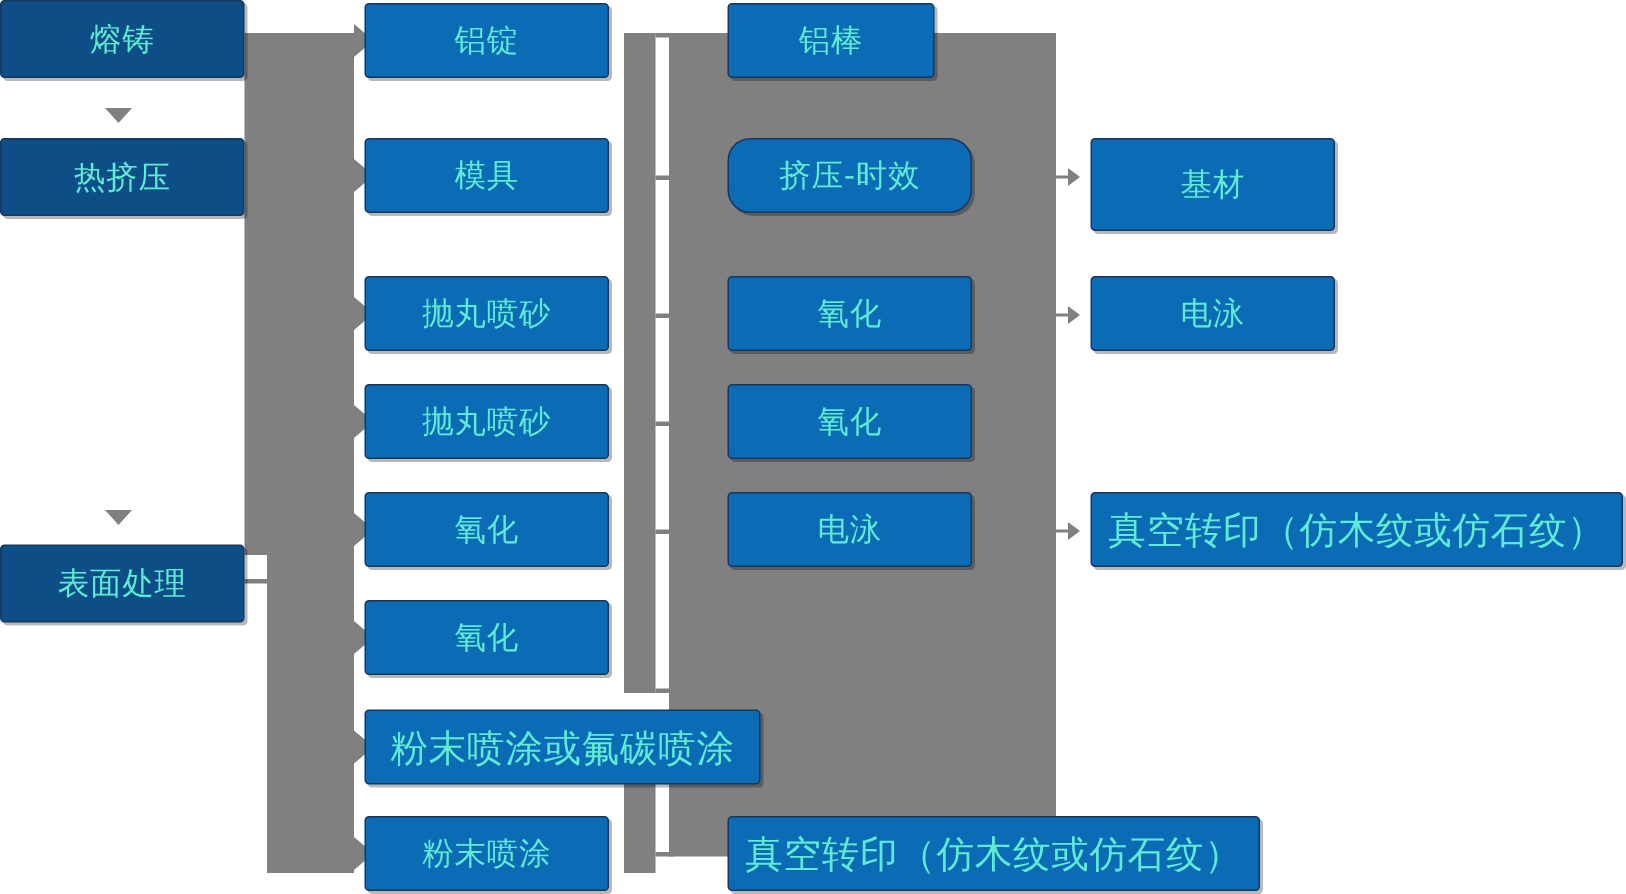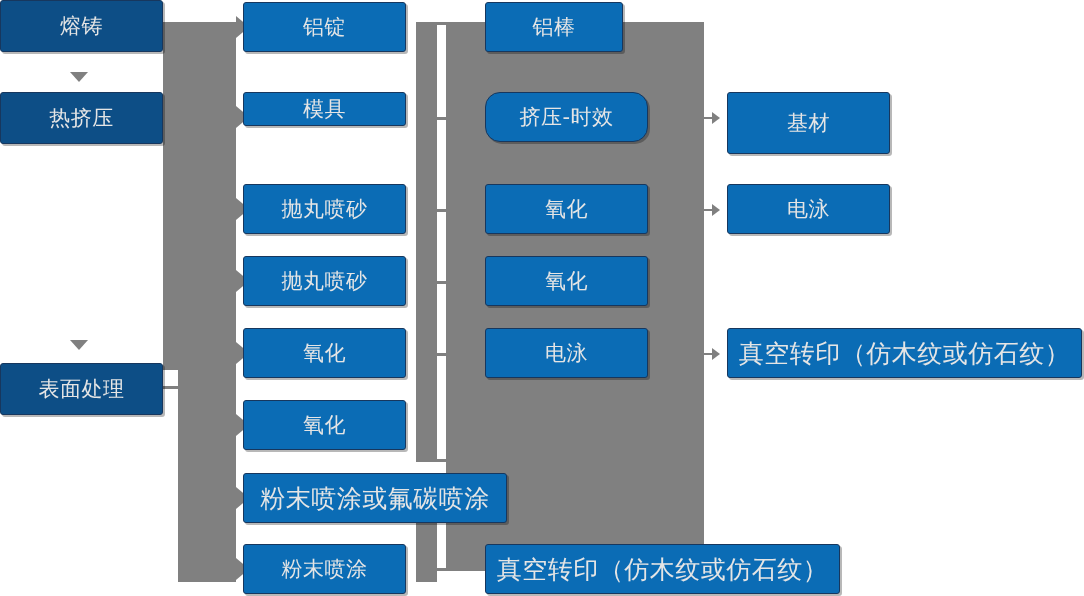--- a/index.html
+++ b/index.html
@@ -7,21 +7,21 @@
     width:1084px;height:596px;position:relative;overflow:hidden;
     font-family:"DejaVu Sans","Liberation Sans",sans-serif;
   }
   #canvas{position:absolute;left:0;top:0;width:1084px;height:596px;}
 
   
   .node{
     position:absolute;
     box-sizing:border-box;
     display:flex;align-items:center;justify-content:center;
-    color:#e5e5e5;
+    color:#5eead4;
     font-size:21px;
     line-height:1;
     letter-spacing:.5px;
     border:1.4px solid #17375e;
     border-radius:3px;
     white-space:nowrap;
     z-index:5;
     box-shadow:2px 2px 0 rgba(0,0,0,.28);
   }
   .node.dark{ background:#0d4e86; }
@@ -101,21 +101,21 @@
   </div>
 
   <div class="node dark" style="left:0px;top:363px;width:163px;height:52px;">
     <span>表面处理</span>
   </div>
 
   <div class="node mid" style="left:243px;top:2px;width:163px;height:50px;">
     <span>铝锭</span>
   </div>
 
-  <div class="node mid" style="left:243px;top:92px;width:163px;height:34px;">
+  <div class="node mid" style="left:243px;top:92px;width:163px;height:50px;">
     <span>模具</span>
   </div>
 
   <div class="node mid" style="left:243px;top:184px;width:163px;height:50px;">
     <span>抛丸喷砂</span>
   </div>
 
   <div class="node mid" style="left:243px;top:256px;width:163px;height:50px;">
     <span>抛丸喷砂</span>
   </div>

